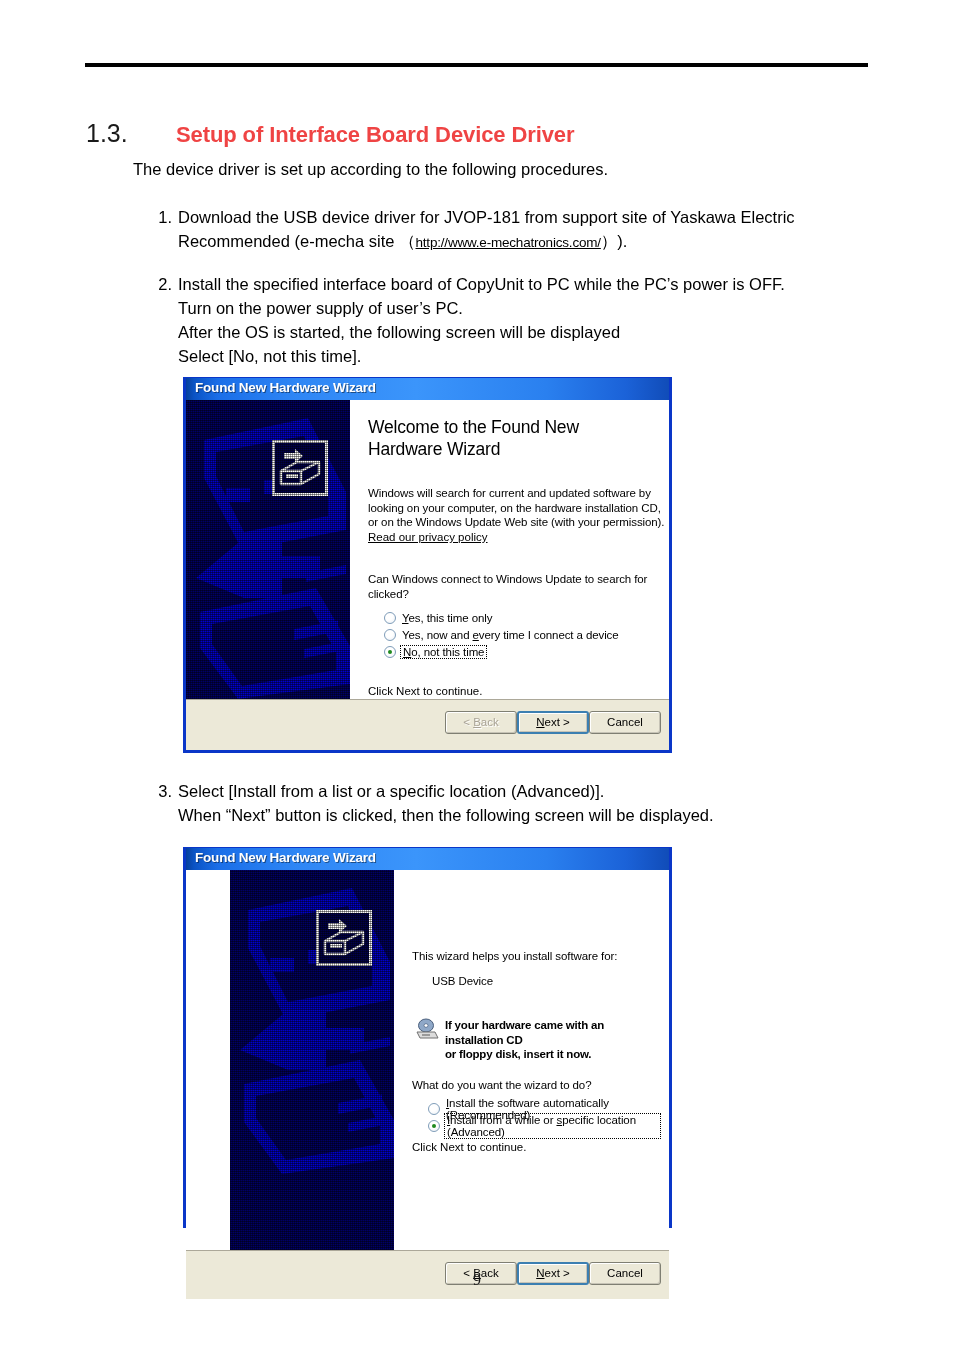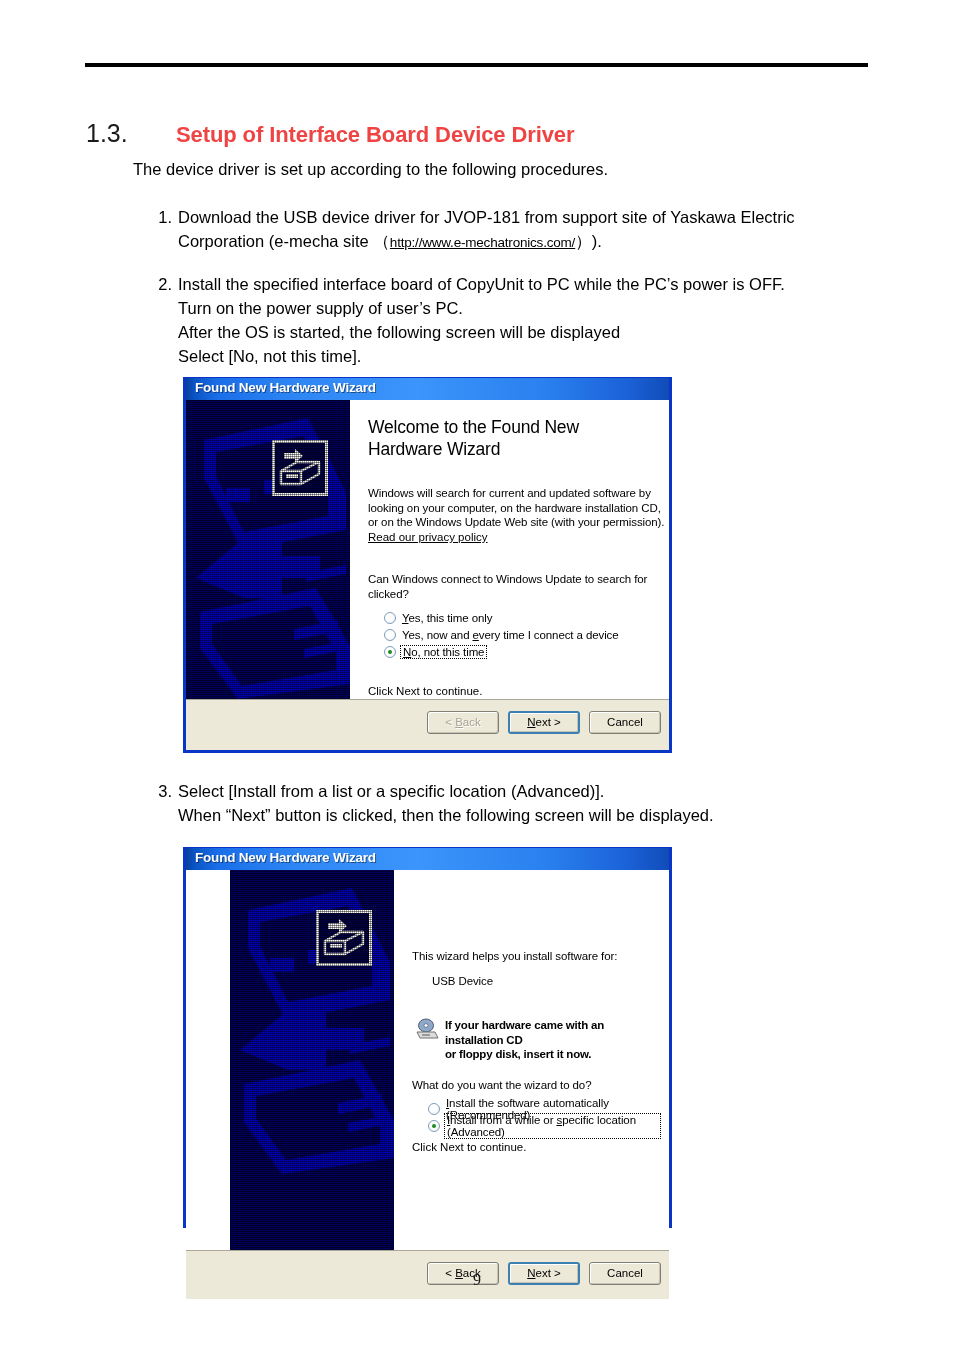--- a/index.html
+++ b/index.html
@@ -289,21 +289,20 @@
     height: 48px;
     background: #ece9d8;
     border-top: 1px solid #aca899;
     position: relative;
   }
   .buttons {
     position: absolute;
     right: 8px;
     top: 11px;
     display: flex;
-    gap: 9px;
     padding-left: 28px;
   }
   .btn {
     width: 72px;
     height: 23px;
     line-height: 21px;
     text-align: center;
     font-size: 11.5px;
     color: #000000;
     background: #ece9d8;
@@ -331,21 +330,21 @@
     <span class="heading-num">1.3.</span>
     <span class="heading-title">Setup of Interface Board Device Driver</span>
   </div>
 
   <div class="intro">The device driver is set up according to the following procedures.</div>
 
   <div class="step step-1">
     <span class="num">1.</span>
     <div class="body">
       <div>Download the USB device driver for JVOP-181 from support site of Yaskawa Electric</div>
-      <div><span>Corporation (e-mecha site （</span><span class="url">http://www.e-mechatronics.com/</span><span>）).</span></div>
+      <div><span>Recommended (e-mecha site （</span><span class="url">http://www.e-mechatronics.com/</span><span>）).</span></div>
     </div>
   </div>
 
   <div class="step step-2">
     <span class="num">2.</span>
     <div class="body">
       <div>Install the specified interface board of CopyUnit to PC while the PC’s power is OFF.</div>
       <div>Turn on the power supply of user’s PC.</div>
       <div>After the OS is started, the following screen will be displayed</div>
       <div>Select [No, not this time].</div>

